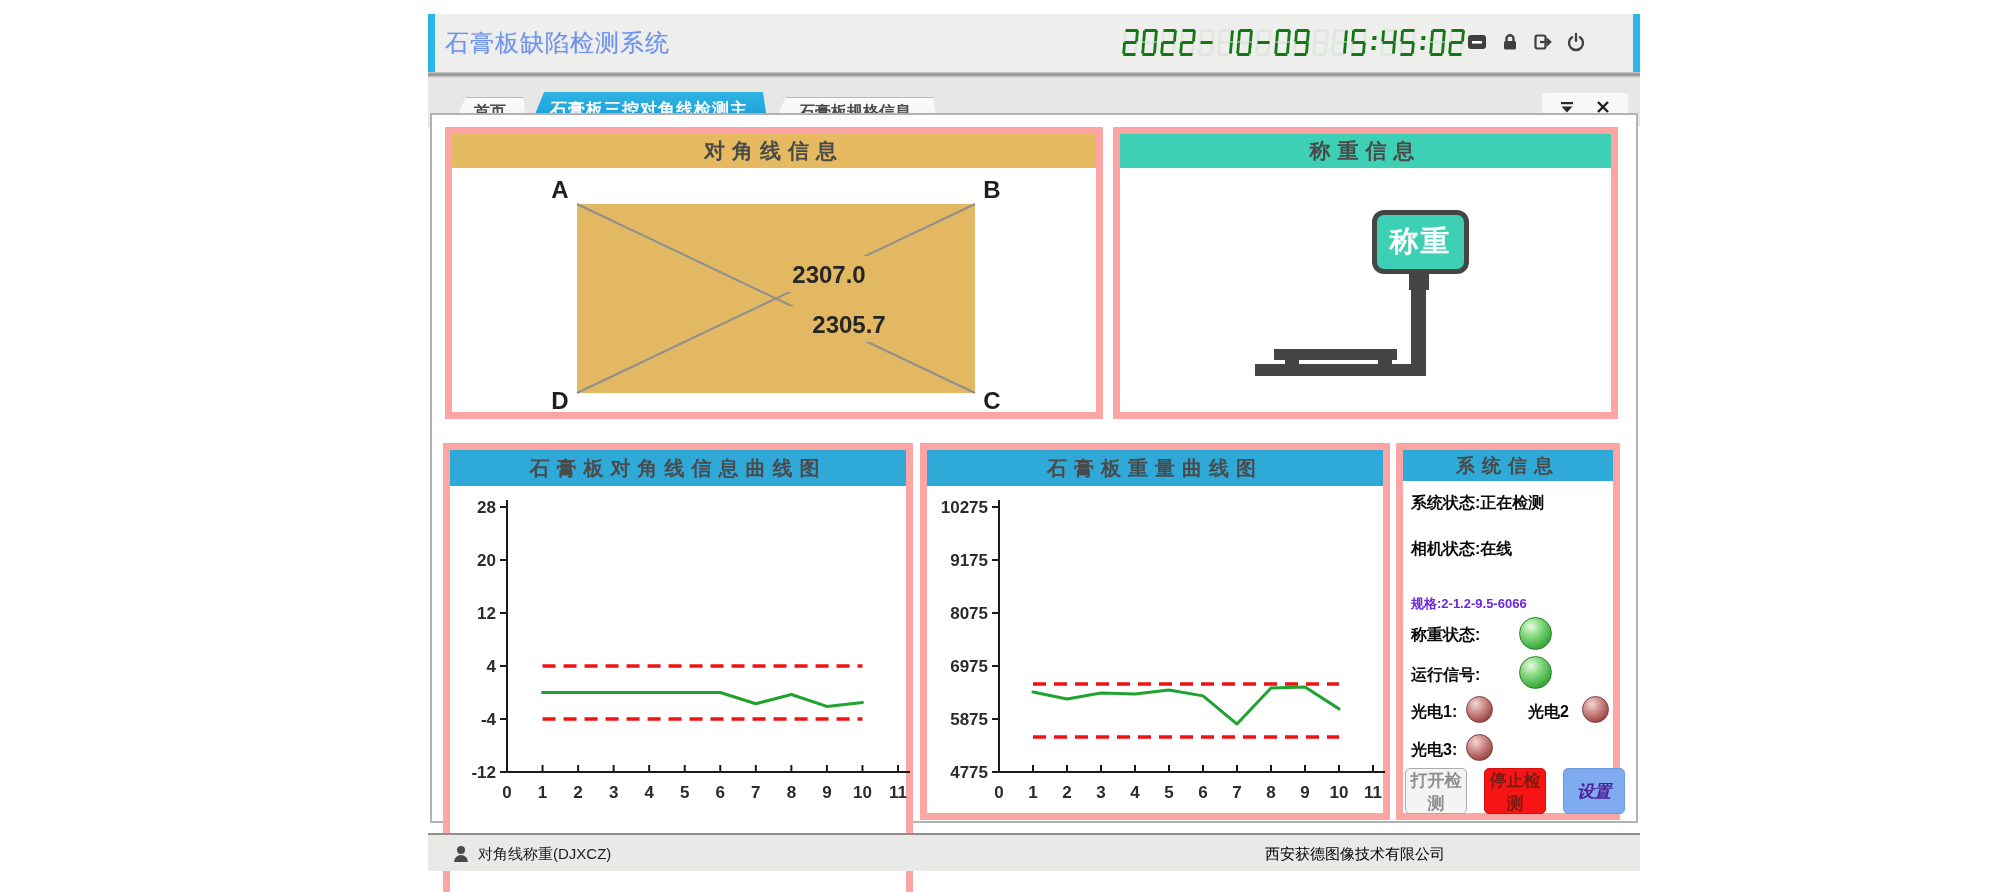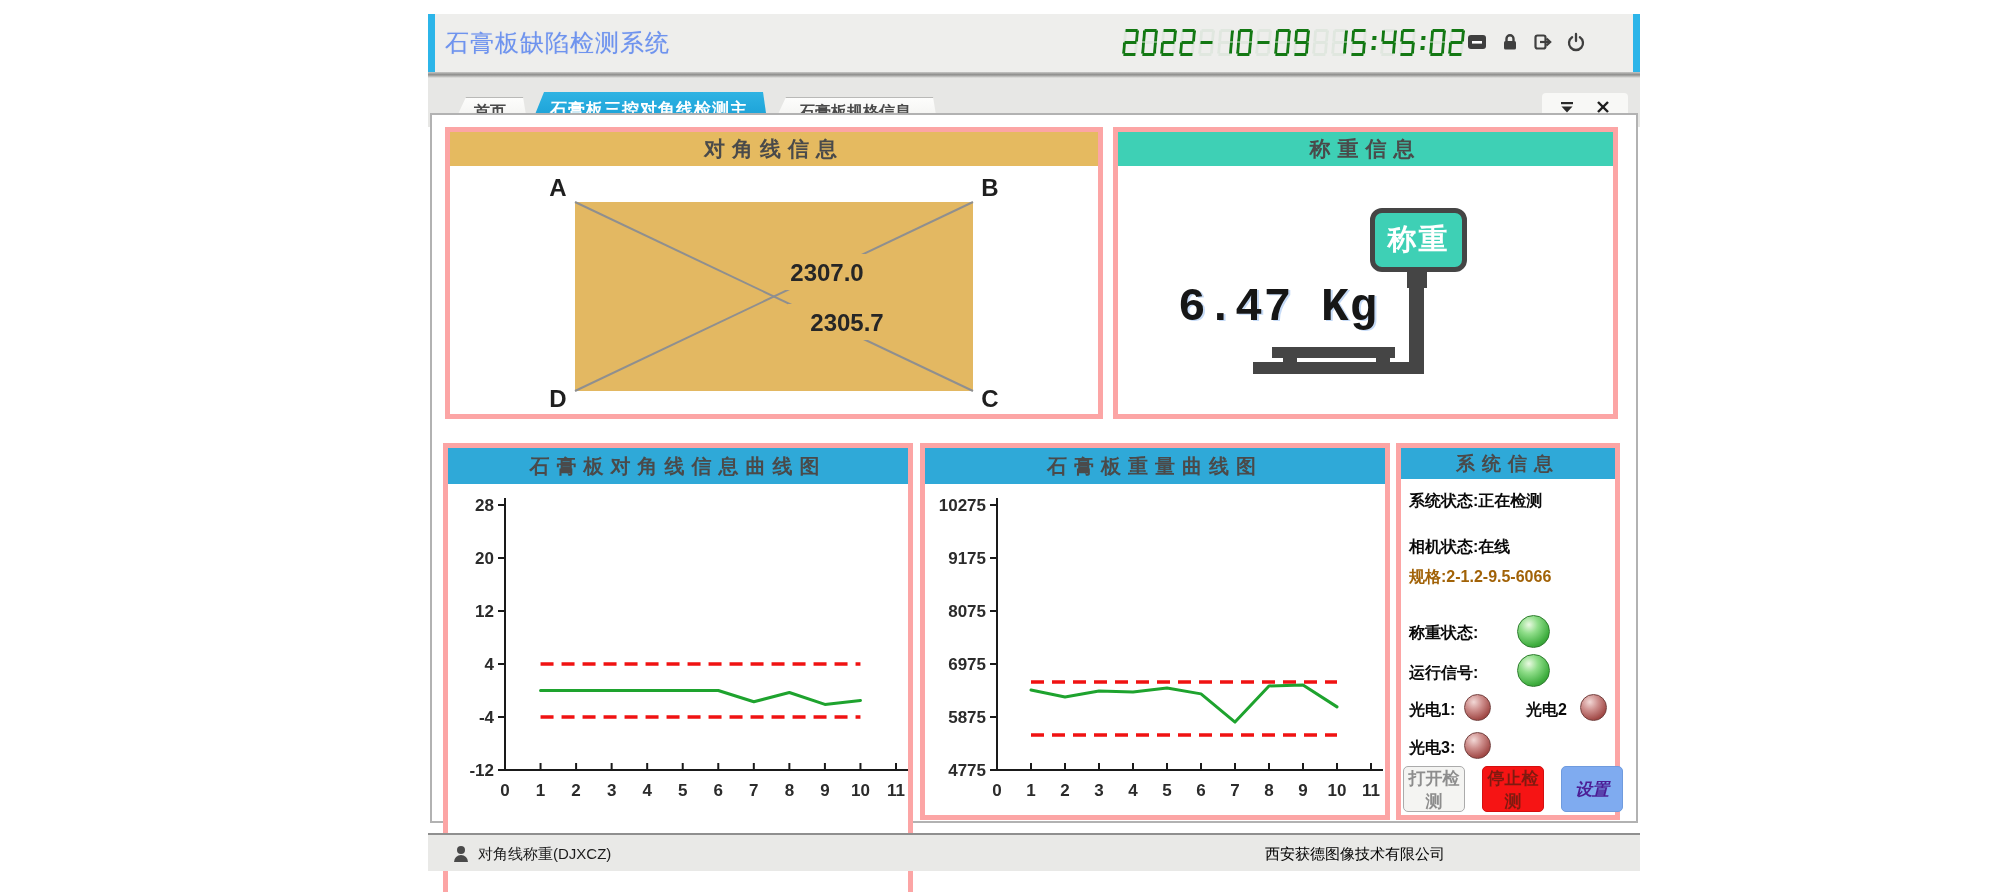--- a/index.html
+++ b/index.html
@@ -30,21 +30,21 @@
                   border-top:1px solid #b9b9b7; color:#4a4a4a; font-size:16px; font-weight:600; }
   .tab.active { height:35px; background:linear-gradient(180deg,#2FB3E3,#149BD3); color:#fff;
                 font-size:17px; font-weight:700; letter-spacing:1px; }
   .tab-tools { position:absolute; right:12px; bottom:6px; width:86px; height:28px; background:#F8F8F6;
                border-radius:4px; display:flex; align-items:center; justify-content:space-evenly; }
   .tab-tool { width:20px; height:20px; display:flex; align-items:center; justify-content:center; cursor:pointer; }
 
   
   .main { position:absolute; left:2px; top:99px; width:1208px; height:710px; background:#fff;
           border:2px solid #B2B2B2; }
-  .panel { position:absolute; background:#fff; border:5px solid #fca5a5; }
+  .panel { position:absolute; background:#fff; border:7px solid #fca5a5; }
   .panel-header { width:100%; display:flex; align-items:center; justify-content:center;
                   font-weight:600; color:#4A4A4A; letter-spacing:7px; }
 
   .p-diagonal { left:13px; top:12px; width:658px; height:292px; }
   .p-weight   { left:681px; top:12px; width:505px; height:292px;font-family:Liberation Mono, monospace; }
   .hdr-tan  { height:34px; background:#E5BA60; font-size:21px; }
   .hdr-teal { height:34px; background:#3ED0B5; font-size:21px; }
   .hdr-blue { height:36px; background:#2FA9D8; font-size:20px; }
   .hdr-blue-sm { height:31px; background:#2FA9D8; font-size:19px; }
 
@@ -58,21 +58,21 @@
                    border:5px solid #454545; border-radius:12px; display:flex; align-items:center;
                    justify-content:center; color:#fff; font-size:29px; font-weight:700; letter-spacing:2px; }
   .scale-part { position:absolute; background:#454545; }
   .weight-value { position:absolute; left:55px; top:116px; width:210px; text-align:center;
                   font-size:46px; font-weight:800; color:#161616; letter-spacing:1px;
                   text-shadow:2px 1px 0 rgba(90,150,230,.35); }
 
   
   .sys-body { position:relative; width:100%; height:344px; font-size:16px; color:#0a0a0a; }
   .sys-row { position:absolute; left:8px; font-weight:600; white-space:nowrap; }
-  .sys-spec { color:#a16207; font-weight:700; font-size:16px; }
+  .sys-spec { color:#6d28d9; font-weight:700; font-size:13px;margin-top:26px; }
   .led { position:absolute; border-radius:50%; }
   .led-green { width:33px; height:33px; border:1px solid #2E7D2E;
     background:radial-gradient(circle at 35% 28%, #EAF9E2 0%, #90DE8A 30%, #3FAE3F 70%, #237F23 100%); }
   .led-red { width:27px; height:27px; border:1px solid #73403E;
     background:radial-gradient(circle at 35% 28%, #F2D8D6 0%, #CE8F8D 35%, #A04845 75%, #7E2B28 100%); }
   .sys-buttons { position:absolute; left:2px; top:287px; width:220px; height:46px; display:flex; gap:17px; }
   .sys-buttons button { flex:1; border-radius:5px; font-size:17px; font-weight:600; cursor:pointer;
                         font-family:"Liberation Sans",sans-serif; }
   .btn-gray { background:#F4F4F2; color:#8D8D8D; border:1px solid #ABABAB; }
   .btn-red  { background:#F61414; color:#7E1A10; border:1px solid #D40F0F; }
@@ -412,21 +412,20 @@
         <div class="weight-body">
           <div class="scale-display">
             <span>称重</span>
           </div>
           <div class="scale-part" style="left:289px; top:106px; width:20px; height:16px;"></div>
           <div class="scale-part" style="left:291px; top:106px; width:15px; height:101px;"></div>
           <div class="scale-part" style="left:154px; top:181px; width:123px; height:11px;"></div>
           <div class="scale-part" style="left:165px; top:192px; width:14px; height:6px;"></div>
           <div class="scale-part" style="left:258px; top:192px; width:14px; height:6px;"></div>
           <div class="scale-part" style="left:135px; top:196px; width:171px; height:12px;"></div>
-          <div class="weight-value">6.47 Kg</div>
         </div>
       </div>
 
       <div class="panel p-chart1">
         <div class="panel-header hdr-blue">石膏板对角线信息曲线图</div>
         <svg id="chart1" width="468" height="339">
             <path d="M 57 14 L 57 286 L 460 286" fill="none" stroke="#1a1a1a" stroke-width="2"></path>
             <line x1="50" y1="21" x2="57" y2="21" stroke="#1a1a1a" stroke-width="2"></line>
             <text x="46" y="27" text-anchor="end" font-size="17" font-weight="bold" fill="#2b2b2b">28</text>
             <line x1="50" y1="74" x2="57" y2="74" stroke="#1a1a1a" stroke-width="2"></line>

